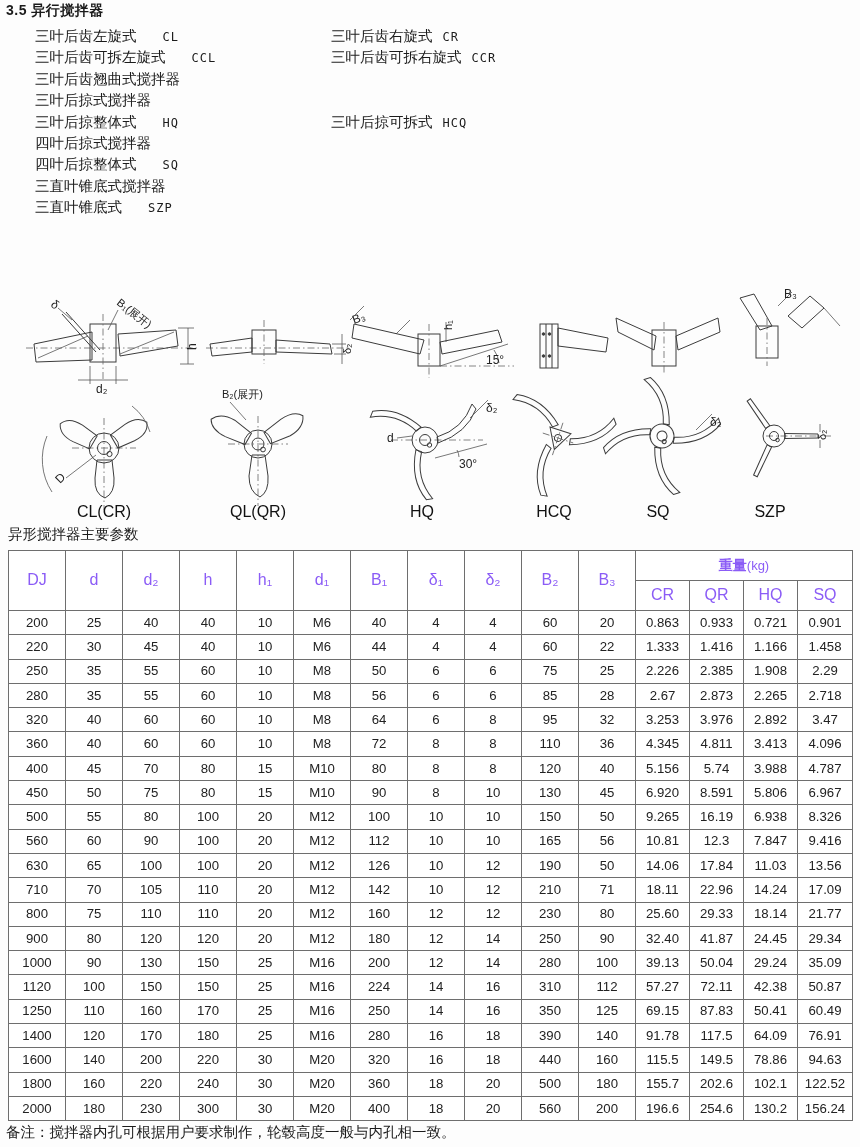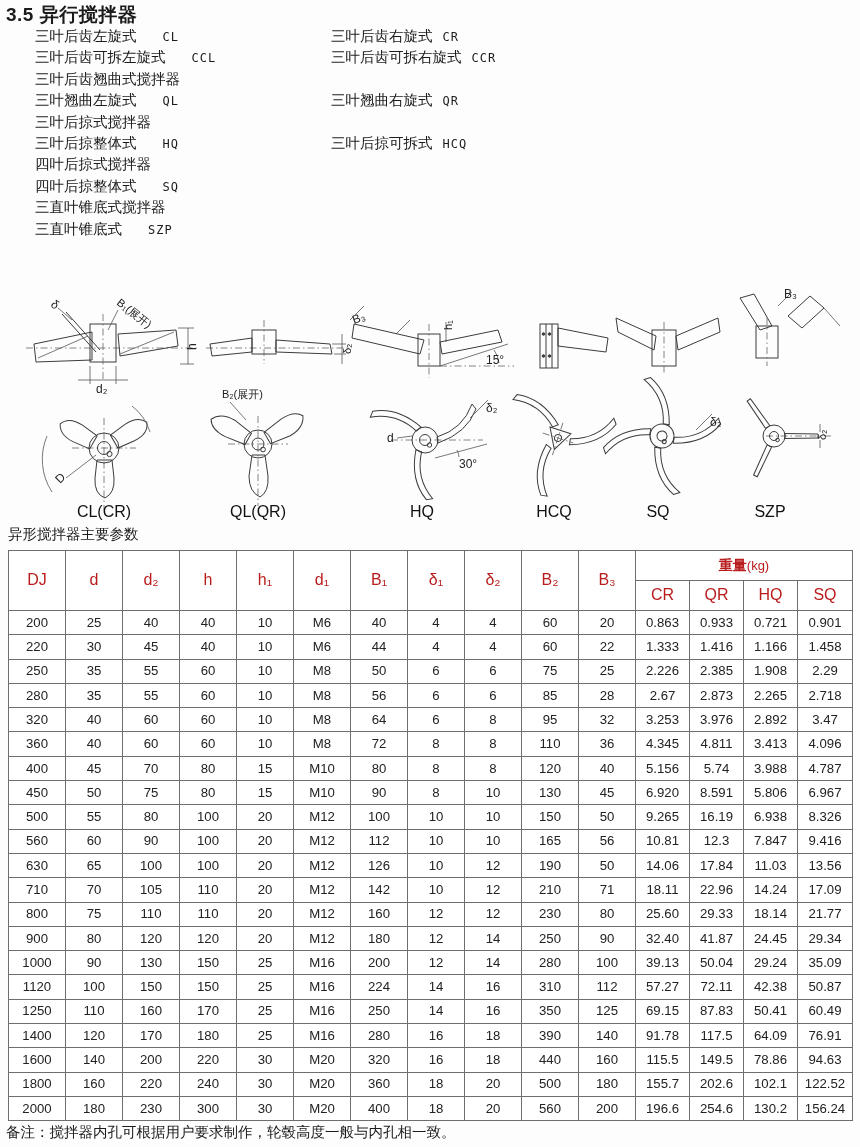--- a/index.html
+++ b/index.html
@@ -1,58 +1,57 @@
 <!DOCTYPE html>
 <html><head>
 <meta charset="utf-8">
 <style>
   html,body{margin:0;padding:0;background:#e8e8e8;}
   .page{
     position:relative;width:860px;height:1147px;background:#fdfdfd;
     font-family:"Liberation Sans","DejaVu Sans",sans-serif;color:#1b1b1b;
     overflow:hidden;margin:0 auto;
   }
-  .heading{position:absolute;left:6px;top:2px;font-size:19px;font-weight:bold;letter-spacing:.5px;}
+  .heading{position:absolute;left:6px;top:2px;font-size:14px;font-weight:bold;letter-spacing:.5px;}
   .types{position:absolute;left:35px;top:27px;width:815px;}
   .tline{position:relative;height:21.4px;font-size:14.5px;white-space:nowrap;}
   .tline .code{font-family:"DejaVu Sans Mono","Liberation Mono",monospace;font-size:12px;margin-left:26px;letter-spacing:1px;font-weight:500;}
   .tline .rcol{position:absolute;left:296px;top:0;text-align:right;}
   .tline .rcol .code{margin-left:10px;}
   svg.drawings{position:absolute;left:0;top:288px;}
   .dw{stroke:#3c3c3c;stroke-width:1;fill:none;}
   .dwf{stroke:#3c3c3c;stroke-width:1;fill:#3c3c3c;}
   .cl{stroke:#666;stroke-width:.8;fill:none;stroke-dasharray:7 3 1.5 3;}
   .dim{font-size:12px;fill:#222;}
   .dims{font-size:11px;fill:#222;}
   .cap{font-size:16px;fill:#111;}
   .thin{stroke:#555;stroke-width:.8;fill:none;}
   .tbl-title{position:absolute;left:8px;top:525px;font-size:14.5px;}
   table.params{
     position:absolute;left:8px;top:550px;width:844px;
     border-collapse:collapse;table-layout:fixed;text-align:center;background:#fff;
   }
   table.params th,table.params td{border:1px solid #6e6e6e;padding:0;font-weight:normal;line-height:1.05;}
-  table.params thead th{font-size:16px;height:29px;color:#b91c1c;}
+  table.params thead th{font-size:16px;height:29px;color:#8b5cf6;}
   table.params thead .wt-label{font-weight:bold;font-size:14px;}
   table.params thead .wt-unit{font-size:13px;}
   table.params tbody td{font-size:13.2px;height:23.3px;color:#222;}
   .footer{position:absolute;left:6px;top:1123px;font-size:14.5px;}
 </style>
 </head>
 <body>
 
 <div class="page">
 
   <div class="heading">3.5 异行搅拌器</div>
 
   <div class="types">
     <div class="tline"><span>三叶后齿左旋式</span><span class="code">CL</span><span class="rcol"><span>三叶后齿右旋式</span><span class="code">CR</span></span></div>
     <div class="tline"><span>三叶后齿可拆左旋式</span><span class="code">CCL</span><span class="rcol"><span>三叶后齿可拆右旋式</span><span class="code">CCR</span></span></div>
     <div class="tline"><span>三叶后齿翘曲式搅拌器</span><span class="code"></span></div>
-    <div class="tline"><span>三叶翘曲左旋式</span><span class="code">QL</span><span class="rcol"><span>三叶翘曲右旋式</span><span class="code">QR</span></span></div>
     <div class="tline"><span>三叶后掠式搅拌器</span><span class="code"></span></div>
     <div class="tline"><span>三叶后掠整体式</span><span class="code">HQ</span><span class="rcol"><span>三叶后掠可拆式</span><span class="code">HCQ</span></span></div>
     <div class="tline"><span>四叶后掠式搅拌器</span><span class="code"></span></div>
     <div class="tline"><span>四叶后掠整体式</span><span class="code">SQ</span></div>
     <div class="tline"><span>三直叶锥底式搅拌器</span><span class="code"></span></div>
     <div class="tline"><span>三直叶锥底式</span><span class="code">SZP</span></div>
   </div>
 
   <svg class="drawings" width="860" height="238" viewBox="0 0 860 238">
 

